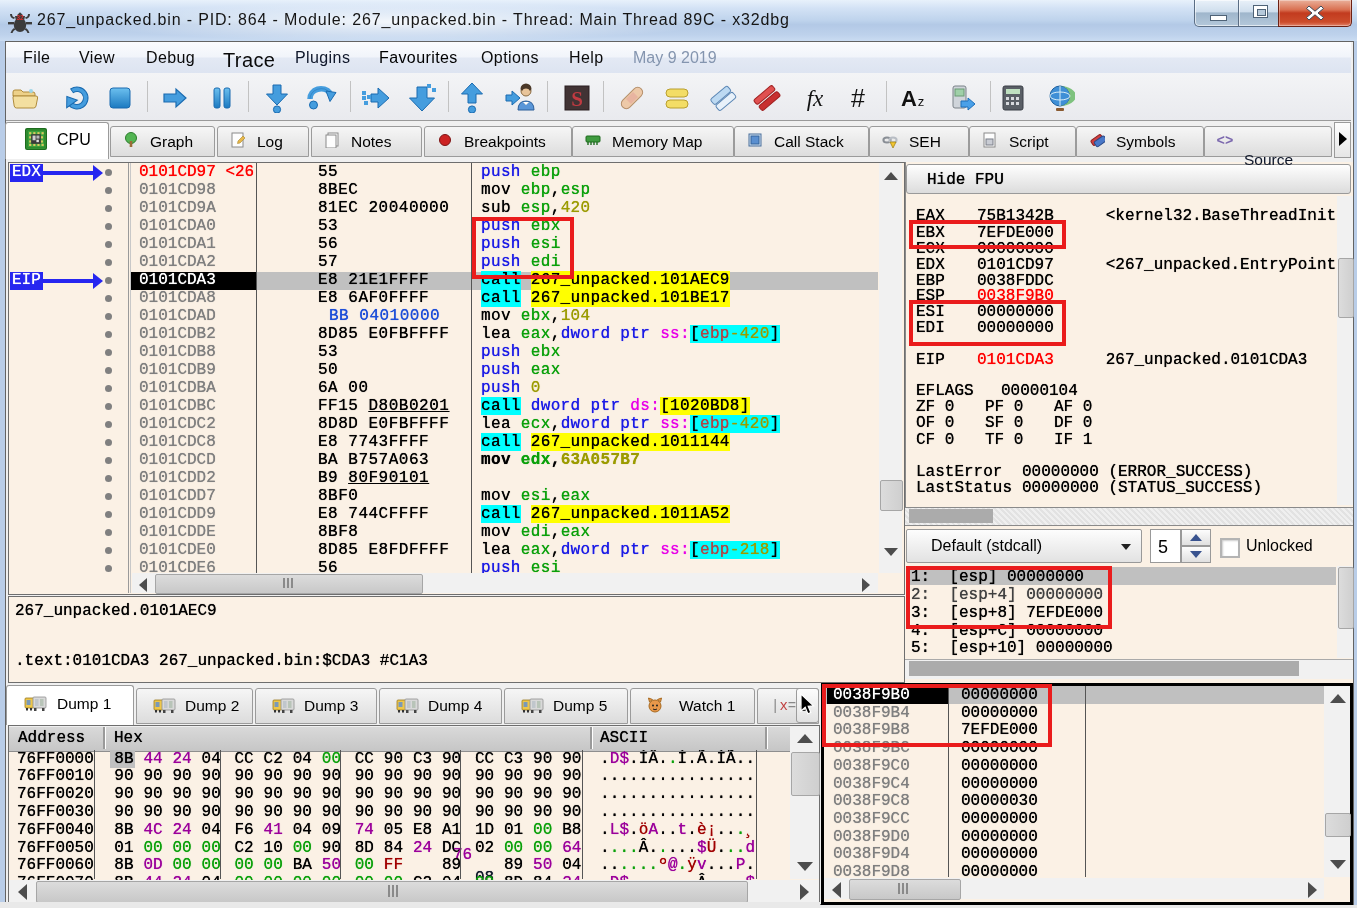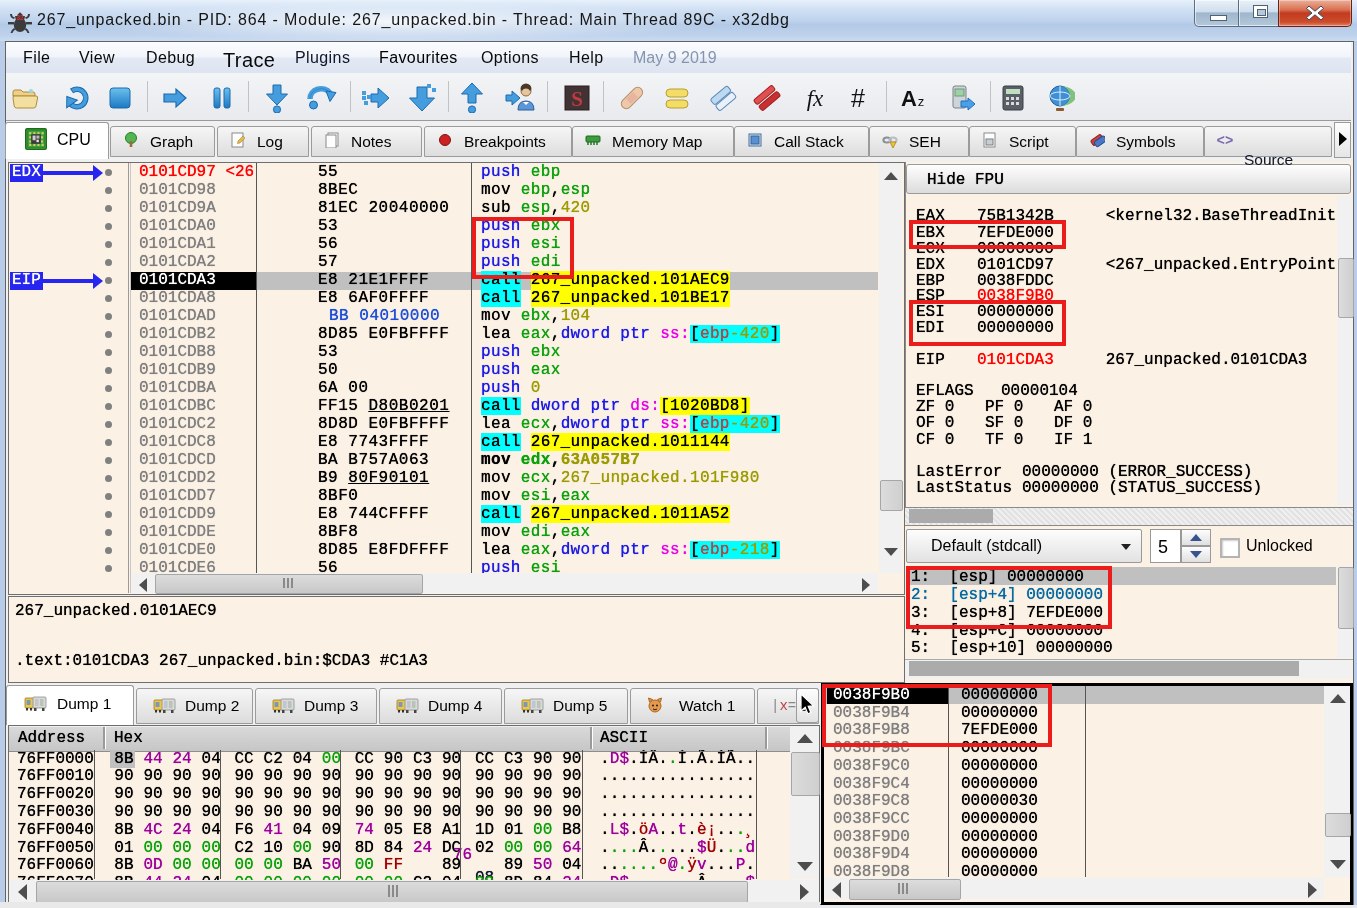--- a/index.html
+++ b/index.html
@@ -337,21 +337,20 @@
     <div class="abs mono" style="left:309px;top:252.5px;color:#000;letter-spacing:0.5px;">8D8D E0FBFFFF</div>
     <div class="abs mono" style="left:472px;top:252.5px;letter-spacing:0.35px;"><span style="color:#000">lea</span><span style="color:#000"> </span><span style="color:#0aa00a">ecx</span><span style="color:#000">,</span><span style="color:#1a1ae6">dword ptr </span><span style="color:#e800e8">ss:</span><span style="color:#000;background:#0ff">[</span><span style="color:#b04545;background:#0ff">ebp</span><span style="color:#9b9b00;background:#0ff">-420</span><span style="color:#000;background:#0ff">]</span></div>
     <div class="abs mono" style="left:130px;top:270.5px;color:#7f7f7f;">0101CDC8</div>
     <div class="abs mono" style="left:309px;top:270.5px;color:#000;letter-spacing:0.5px;">E8 7743FFFF</div>
     <div class="abs mono" style="left:472px;top:270.5px;letter-spacing:0.35px;"><span style="color:#000;background:#0ff">call</span><span style="color:#000"> </span><span style="color:#000;background:#ff0">267_unpacked.1011144</span></div>
     <div class="abs mono" style="left:130px;top:288.5px;color:#7f7f7f;">0101CDCD</div>
     <div class="abs mono" style="left:309px;top:288.5px;color:#000;letter-spacing:0.5px;">BA B757A063</div>
     <div class="abs mono" style="left:472px;top:288.5px;letter-spacing:0.35px;font-weight:bold;"><span style="color:#000">mov</span><span style="color:#000"> </span><span style="color:#0aa00a">edx</span><span style="color:#000">,</span><span style="color:#9b9b00">63A057B7</span></div>
     <div class="abs mono" style="left:130px;top:306.5px;color:#7f7f7f;">0101CDD2</div>
     <div class="abs mono" style="left:309px;top:306.5px;color:#000;letter-spacing:0.5px;">B9 <span style="text-decoration:underline">80F90101</span></div>
-    <div class="abs mono" style="left:472px;top:306.5px;letter-spacing:0.35px;"><span style="color:#000">mov</span><span style="color:#000"> </span><span style="color:#0aa00a">ecx</span><span style="color:#000">,</span><span style="color:#9b9b00">267_unpacked.101F980</span></div>
     <div class="abs mono" style="left:130px;top:324.5px;color:#7f7f7f;">0101CDD7</div>
     <div class="abs mono" style="left:309px;top:324.5px;color:#000;letter-spacing:0.5px;">8BF0</div>
     <div class="abs mono" style="left:472px;top:324.5px;letter-spacing:0.35px;"><span style="color:#000">mov</span><span style="color:#000"> </span><span style="color:#0aa00a">esi</span><span style="color:#000">,</span><span style="color:#0aa00a">eax</span></div>
     <div class="abs mono" style="left:130px;top:342.5px;color:#7f7f7f;">0101CDD9</div>
     <div class="abs mono" style="left:309px;top:342.5px;color:#000;letter-spacing:0.5px;">E8 744CFFFF</div>
     <div class="abs mono" style="left:472px;top:342.5px;letter-spacing:0.35px;"><span style="color:#000;background:#0ff">call</span><span style="color:#000"> </span><span style="color:#000;background:#ff0">267_unpacked.1011A52</span></div>
     <div class="abs mono" style="left:130px;top:360.5px;color:#7f7f7f;">0101CDDE</div>
     <div class="abs mono" style="left:309px;top:360.5px;color:#000;letter-spacing:0.5px;">8BF8</div>
     <div class="abs mono" style="left:472px;top:360.5px;letter-spacing:0.35px;"><span style="color:#000">mov</span><span style="color:#000"> </span><span style="color:#0aa00a">edi</span><span style="color:#000">,</span><span style="color:#0aa00a">eax</span></div>
     <div class="abs mono" style="left:130px;top:378.5px;color:#7f7f7f;">0101CDE0</div>
@@ -459,21 +458,21 @@
 <div class="abs" style="left:1150px;top:529px;width:31px;height:34px;background:#fff;border:1px solid #999;box-sizing:border-box;"></div>
 <div class="abs" style="left:1158px;top:537px;font-size:18px;color:#000;">5</div>
 <div class="abs" style="left:1181px;top:529px;width:30px;height:17px;background:linear-gradient(#fdfdfd,#e0e0e0);border:1px solid #999;box-sizing:border-box;"></div>
 <div class="abs" style="left:1181px;top:546px;width:30px;height:17px;background:linear-gradient(#fdfdfd,#e0e0e0);border:1px solid #999;box-sizing:border-box;"></div>
 <div class="arr" style="left:1190px;top:534px;border-bottom:7px solid #39538f;border-left:6px solid transparent;border-right:6px solid transparent;"></div>
 <div class="arr" style="left:1190px;top:551px;border-top:7px solid #39538f;border-left:6px solid transparent;border-right:6px solid transparent;"></div>
 <div class="abs" style="left:1220px;top:538px;width:16px;height:16px;background:#fff;border:2px solid #b4b4b4;box-shadow:inset 1px 1px 2px #ccc;"></div>
 <div class="abs" style="left:1246px;top:537px;font-size:16px;color:#000;">Unlocked</div>
 <div class="abs" style="left:906px;top:567px;width:430px;height:18px;background:#c0c0c0;"></div>
 <div class="abs r16" style="left:911px;top:568.0px;color:#000;">1:  [esp] 00000000</div>
-<div class="abs r16" style="left:911px;top:585.9px;color:#0369a1;">2:  [esp+4] 00000000</div>
+<div class="abs r16" style="left:911px;top:585.9px;color:#404040;">2:  [esp+4] 00000000</div>
 <div class="abs r16" style="left:911px;top:603.7px;color:#000;">3:  [esp+8] 7EFDE000</div>
 <div class="abs r16" style="left:911px;top:621.5px;color:#000;">4:  [esp+C] 00000000</div>
 <div class="abs r16" style="left:911px;top:639.4px;color:#000;">5:  [esp+10] 00000000</div>
 <div class="abs scroll-track" style="left:1337px;top:566px;width:16px;height:92px;"></div>
 <div class="abs scroll-thumb" style="left:1338px;top:567px;width:14px;height:60px;"></div>
 <div class="abs" style="left:905px;top:659px;width:448px;height:20px;background:#f1f1f1;border-top:1px solid #aaa;box-sizing:border-box;"></div>
 <div class="abs" style="left:909px;top:661px;width:390px;height:15px;background:#ababab;"></div>
 <div class="redbox" style="left:906px;top:566px;width:198px;height:55px;"></div>
 <div class="abs" style="left:8px;top:596px;width:897px;height:87px;background:#fbf1e5;border:1px solid #6e6e6e;box-sizing:border-box;"></div>
 <div class="abs r16" style="left:15px;top:602px;color:#000;">267_unpacked.0101AEC9</div>

